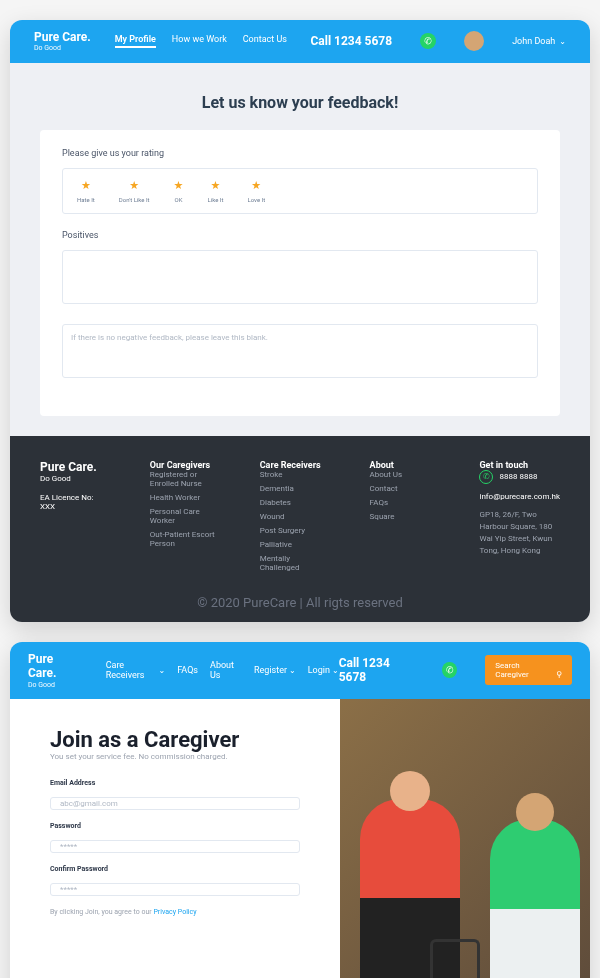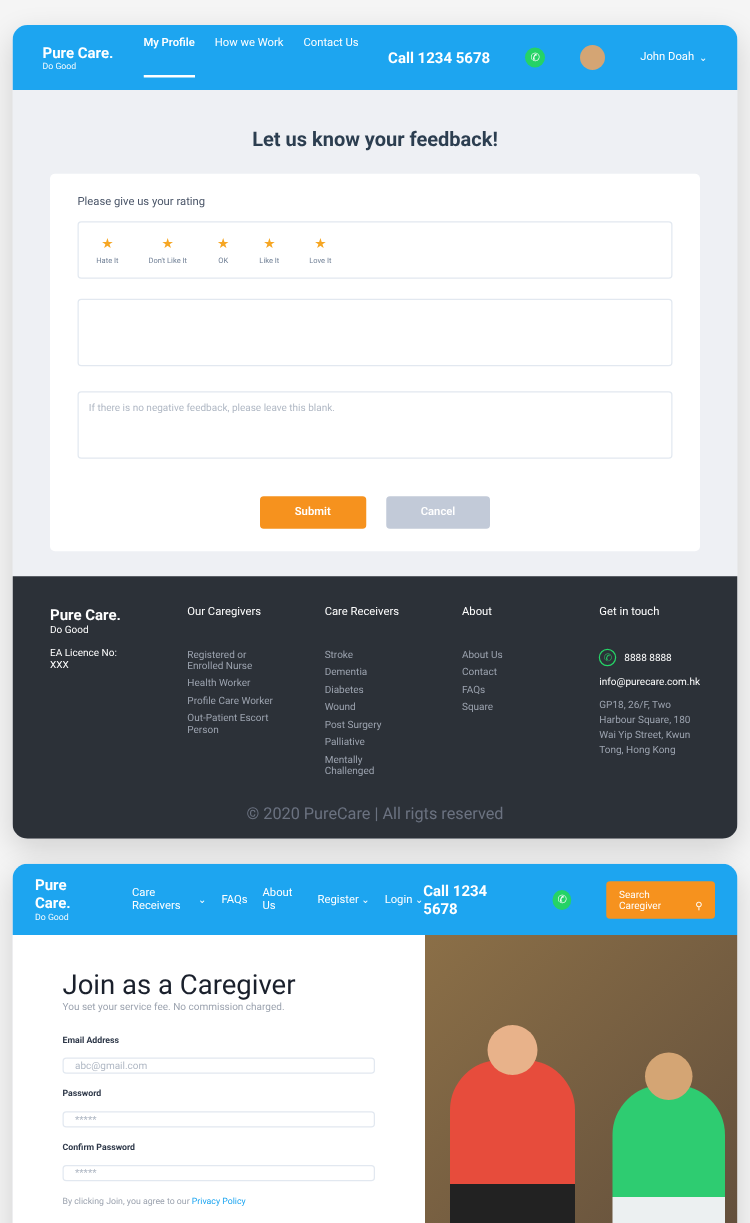--- a/index.html
+++ b/index.html
@@ -4,21 +4,21 @@
 <style>
 *{margin:0;padding:0;box-sizing:border-box;font-family:-apple-system,BlinkMacSystemFont,"Segoe UI",Roboto,sans-serif}
 body{background:#f5f5f5;padding:20px 10px}
 .screen{background:#eef0f4;border-radius:12px;overflow:hidden;margin-bottom:20px;box-shadow:0 8px 24px rgba(0,0,0,0.15)}
 .hdr{background:#1da5f0;color:#fff;padding:10px 24px;display:flex;align-items:center;justify-content:space-between;font-size:10px}
 .hdr-l{display:flex;align-items:center;gap:24px}
 .logo{display:flex;flex-direction:column;line-height:1.2}
 .logo-t{font-weight:700;font-size:12px}
 .logo-s{font-size:7px;opacity:.95}
 .nav{display:flex;gap:16px;font-size:9px}
-.nav-item{cursor:pointer;padding-bottom:20px}
+.nav-item{cursor:pointer;padding-bottom:2px}
 .nav-item.active{border-bottom:2px solid #fff;font-weight:600}
 .hdr-r{display:flex;align-items:center;gap:28px}
 .phone{font-weight:700;font-size:12px}
 .wa{width:16px;height:16px;border-radius:50%;background:#25d366;display:flex;align-items:center;justify-content:center;color:#fff;font-size:9px}
 .avatar{width:20px;height:20px;border-radius:50%;background:#d4a574}
 .user{font-size:9px;display:flex;align-items:center;gap:4px}
 .chev{font-size:8px}
 .content{padding:20px 30px}
 .title{text-align:center;font-size:16px;font-weight:700;color:#2c3e50;margin:10px 0 18px}
 .card{background:#fff;border-radius:4px;padding:18px 22px}
@@ -33,34 +33,34 @@
 .btn{padding:8px 28px;border:none;border-radius:3px;font-size:9px;font-weight:600;cursor:pointer}
 .btn-p{background:#f6921e;color:#fff}
 .btn-s{background:#c2cad8;color:#fff}
 .footer{background:#2c3138;color:#9ca3af;padding:24px 30px 12px;font-size:8px}
 .f-cols{display:flex;gap:40px;margin-bottom:18px}
 .f-col{flex:1}
 .f-logo{color:#fff}
 .f-logo-t{font-size:12px;font-weight:700}
 .f-logo-s{font-size:8px;margin-bottom:10px}
 .f-lic{font-size:8px}
-.f-h{color:#fff;font-size:9px;font-weight:400;margin-bottom:24px}
+.f-h{color:#fff;font-size:9px;font-weight:700;margin-bottom:0}
 .f-link{display:block;margin-bottom:5px;cursor:pointer}
 .f-phone{display:flex;align-items:center;gap:6px;color:#fff;margin-bottom:8px}
 .f-wa{width:14px;height:14px;border-radius:50%;border:1.5px solid #25d366;display:flex;align-items:center;justify-content:center;color:#25d366;font-size:8px}
 .f-email{color:#fff;margin-bottom:8px}
 .f-addr{line-height:1.5}
 .f-copy{text-align:center;font-size:13px;color:#6b7280}
 .hdr2{background:#1da5f0;color:#fff;padding:10px 18px;display:flex;align-items:center;justify-content:space-between;font-size:9px}
 .nav2{display:flex;gap:12px;align-items:center}
 .nav2 span{cursor:pointer;display:flex;align-items:center;gap:2px}
 .srch{background:#f6921e;color:#fff;padding:6px 10px;border-radius:3px;font-size:8px;display:flex;align-items:flex-end;gap:6px;cursor:pointer}
 .body2{display:flex;background:#fff}
 .form-side{flex:1;padding:28px 40px}
-.h2{font-size:22px;font-weight:400;color:#1a202c}
+.h2{font-size:22px;font-weight:700;color:#1a202c}
 .sub{font-size:8px;color:#9ca3af;margin-bottom:18px}
 .flbl{font-size:7px;font-weight:700;color:#2d3748;margin-bottom:4px}
 .inp{width:100%;border:1px solid #e2e8f0;border-radius:3px;padding:1px 9px;font-size:8px;margin-bottom:12px;font-family:inherit}
 .inp::placeholder{color:#b0b8c4}
 .terms{font-size:7px;color:#9ca3af;margin-bottom:10px}
 .terms a{color:#1da5f0;text-decoration:none}
 .img-side{flex:1;background:linear-gradient(135deg,#8b6f47 0%,#5c4a3a 100%);position:relative;min-height:320px;overflow:hidden}
 .person{position:absolute;bottom:0}
 .p1{left:20px;width:100px;height:220px;background:linear-gradient(#e74c3c 0%,#e74c3c 45%,#222 45%,#222 100%);border-radius:40px 40px 0 0}
 .p1::before{content:"";position:absolute;top:-28px;left:30px;width:40px;height:40px;background:#e8b28a;border-radius:50%}
@@ -113,40 +113,37 @@
           </div>
         <div class="rate">
             <span class="star">★</span>
             <span class="rate-lbl">Like It</span>
           </div>
         <div class="rate">
             <span class="star">★</span>
             <span class="rate-lbl">Love It</span>
           </div>
       </div>
+      <div class="lbl">Positives</div>
       <textarea class="ta" style=""></textarea>
       <textarea class="ta" placeholder="If there is no negative feedback, please leave this blank." style=""></textarea>
-      <div class="btns">
-        <button class="btn btn-p">Submit</button>
-        <button class="btn btn-s">Cancel</button>
-      </div>
     </div>
   </div>
   <div class="footer">
     <div class="f-cols">
       <div class="f-col f-logo">
         <div class="f-logo-t">Pure Care.</div>
         <div class="f-logo-s">Do Good</div>
         <div class="f-lic">EA Licence No: XXX</div>
       </div>
       <div class="f-col">
         <div class="f-h">Our Caregivers</div>
         <span class="f-link">Registered or Enrolled Nurse</span>
         <span class="f-link">Health Worker</span>
-        <span class="f-link">Profile Care Worker</span>
+        <span class="f-link">Personal Care Worker</span>
         <span class="f-link">Out-Patient Escort Person</span>
       </div>
       <div class="f-col">
         <div class="f-h">Care Receivers</div>
         <span class="f-link">Stroke</span>
         <span class="f-link">Dementia</span>
         <span class="f-link">Diabetes</span>
         <span class="f-link">Wound</span>
         <span class="f-link">Post Surgery</span>
         <span class="f-link">Palliative</span>

